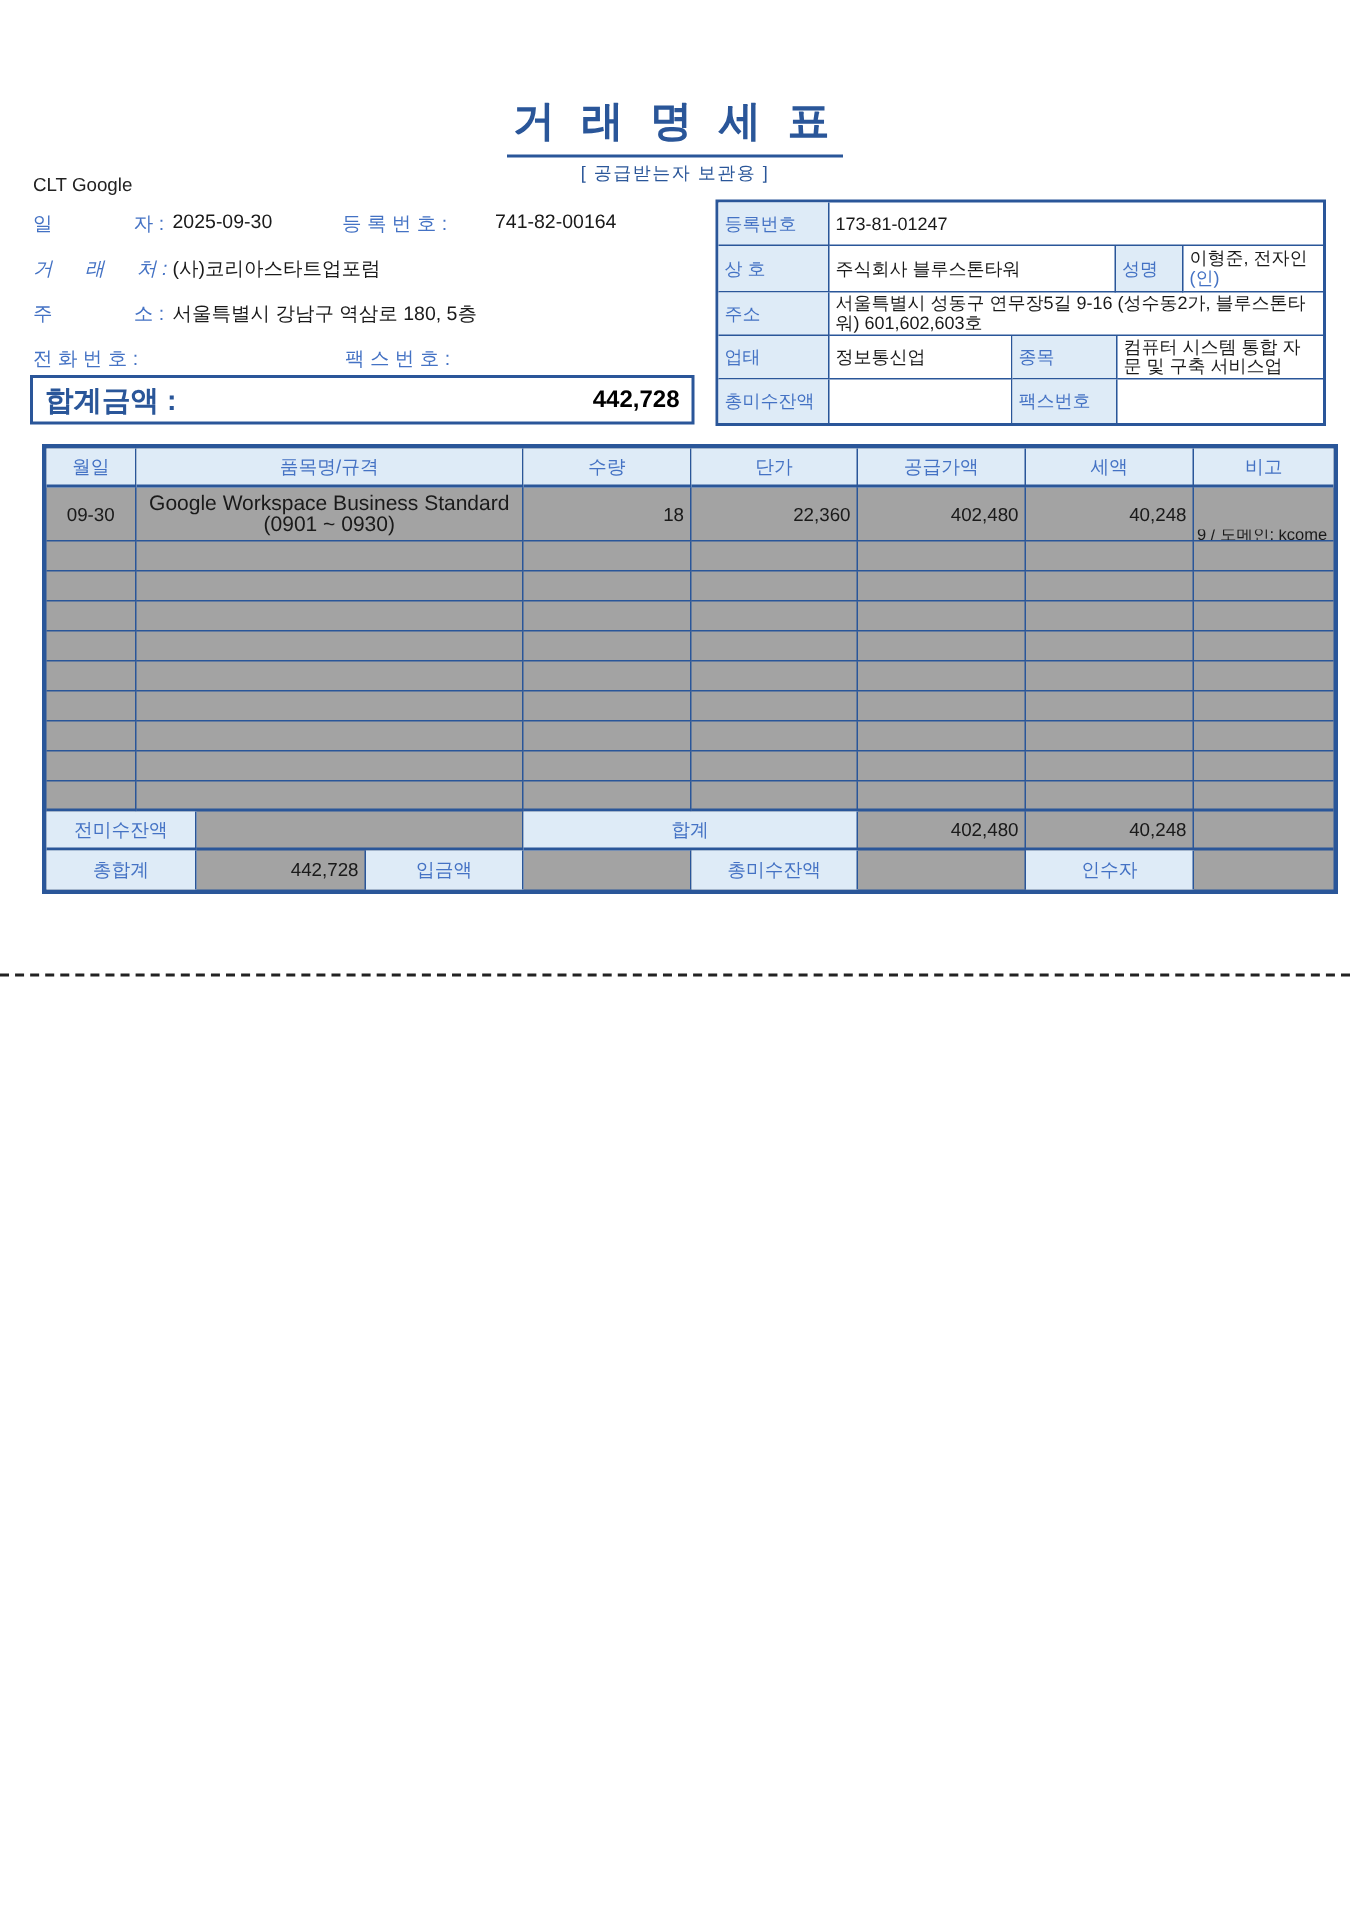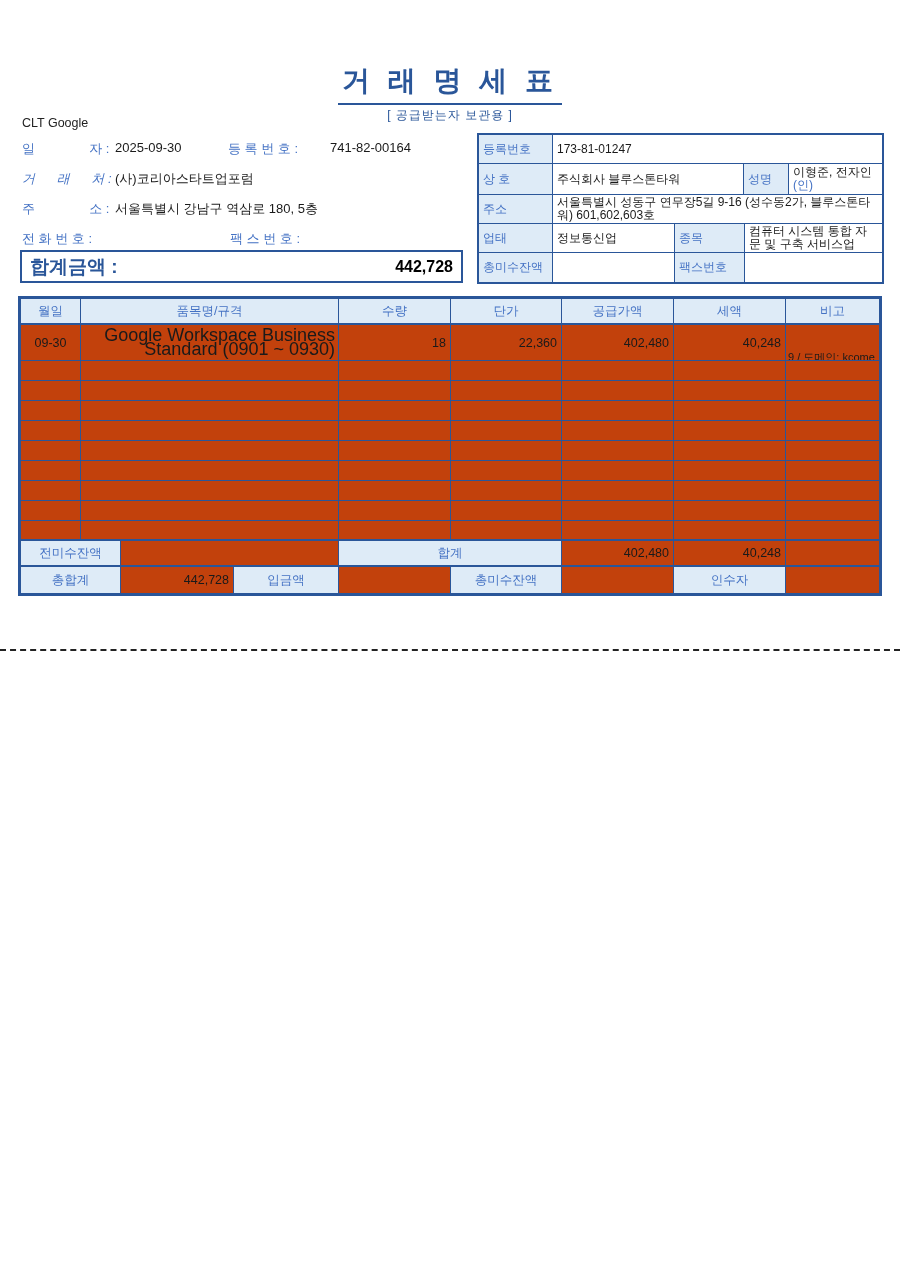--- a/index.html
+++ b/index.html
@@ -43,36 +43,36 @@
                 font-size:12px;line-height:13px;color:var(--ink);padding:1px 4px;}
   .sup-grid>div.lc{border-right:none;}
   .sup-grid>div.br0{border-bottom:none;}
   .sup-grid .slbl{background:var(--fill);color:var(--lb);}
   .sup-grid .sp2{grid-column:span 2;}
   .sup-grid .sp5{grid-column:span 5;}
   .sup-grid .wrapv{flex-wrap:wrap;align-content:center;}
   .seal{color:var(--lb);}
 
   
-  .items-grid{position:absolute;left:18px;top:296px;display:grid;
+  .items-grid{position:absolute;left:28px;top:296px;display:grid;
               grid-template-columns:60px 40px 113px 105px 112px 111px 112px 112px 93px;
               grid-template-rows:26px 36px repeat(9,20px) 26px 26px;
-              border:3px solid var(--db);box-sizing:content-box;background:#c2410c;}
+              border:3px solid var(--db);box-sizing:content-box;background:#a3a3a3;}
   .items-grid>div{border-right:1px solid var(--db);border-bottom:1px solid var(--db);
                   box-sizing:border-box;overflow:hidden;font-size:12.5px;color:var(--ink);
                   display:flex;align-items:center;}
   .items-grid>div.lc{border-right:none;}
   .items-grid .sp2{grid-column:span 2;}
   .items-grid .sp3{grid-column:span 3;}
   .items-grid .hc{background:var(--fill);color:var(--lb);justify-content:center;
                   border-bottom-width:2px;}
   .items-grid .blbl{background:var(--fill);color:var(--lb);justify-content:center;}
   .items-grid .ctr{justify-content:center;}
   .items-grid .num{justify-content:flex-end;padding:0 4px;}
-  .items-grid .itemname{font-size:18px;line-height:13.5px;padding:2px 3px;text-align:right;}
+  .items-grid .itemname{font-size:14px;line-height:13.5px;padding:2px 3px;text-align:center;}
   .items-grid .note{font-size:11px;line-height:12px;padding:1px 2px;word-break:break-all;
                     text-align:left;margin-top:28px;}
   .items-grid .tb{border-bottom-width:2px;}
   .items-grid .bb0{border-bottom:none;}
 
   
   .divider{position:absolute;left:0;top:649px;width:900px;height:0;
            border-top:2px dashed #222;}
 </style>
 </head>

